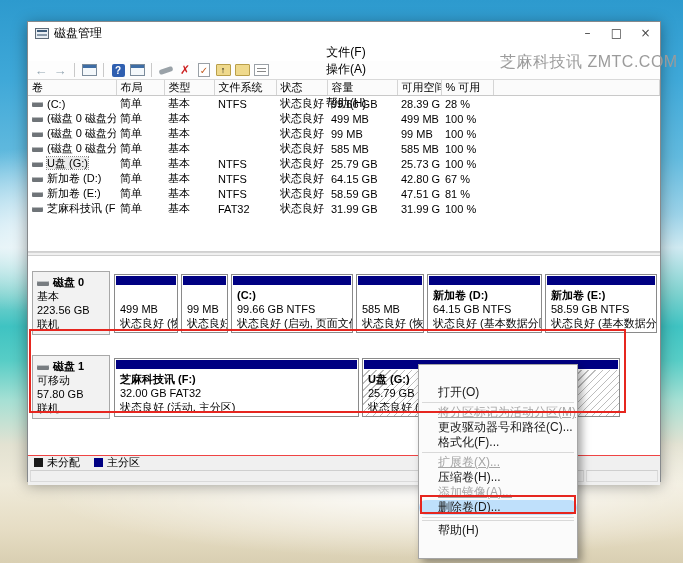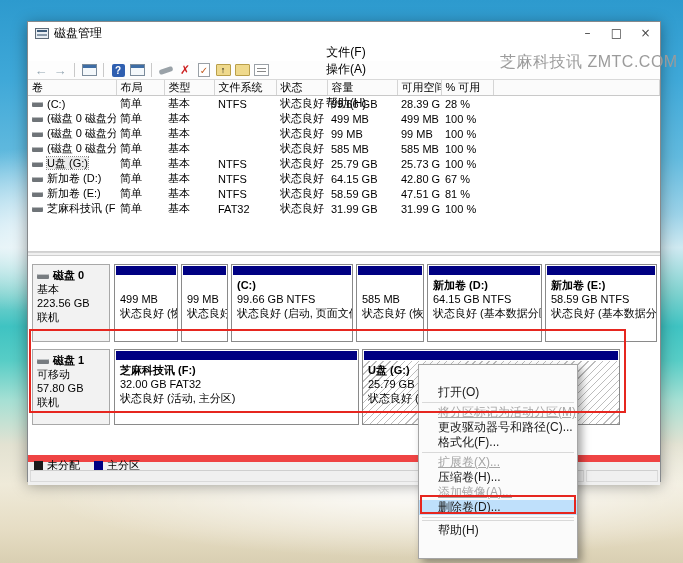--- a/index.html
+++ b/index.html
@@ -64,53 +64,53 @@
   .vt th:nth-child(6),.vt td:nth-child(6){width:70px}
   .vt th:nth-child(7),.vt td:nth-child(7){width:44px}
   .vt th:nth-child(8),.vt td:nth-child(8){width:52px}
   .vicon { display:inline-block; width:11px; height:5px; background:#6f7478; border-radius:1px;
     margin-right:4px; vertical-align:middle; box-shadow:inset 0 1px 0 #b9bcbe; }
   .vname.selected { background:#ececec; outline:1px dotted #8a8a8a; }
   .splitter { height:4px; background:#f0f0f0; border-top:1px solid #d5d5d5; border-bottom:1px solid #cfcfcf; }
 
   
   .graph { height:199px; background:#fff; padding-top:8px; }
-  .disk-row { display:flex; margin:0 4px 7px 4px; }
+  .disk-row { display:flex; margin:0 4px 7px 4px;align-items:center; }
   .disk-row.d0 { height:78px; }
   .disk-row.d1 { height:76px; }
   .disk-label { width:78px; flex:0 0 78px; background:#f2f2f2; border:1px solid #a8a8a8;
     padding:3px 4px; font-size:11px; line-height:14px; margin-right:4px; }
   .disk-label b { font-size:11px; }
   .dicon { display:inline-block; width:12px; height:5px; background:#777c80; border-radius:1px;
     margin-right:4px; vertical-align:middle; box-shadow:inset 0 1px 0 #c0c3c5; }
   .partitions { display:flex; flex:1; gap:3px; }
   .part { border:1px solid #8a8a8a; background:#fff; display:flex; flex-direction:column; }
   .part-strip { height:9px; background:var(--navy,#000082); margin:1px; flex:0 0 9px; }
   .part-body { flex:1; padding:2px 5px; font-size:11px; line-height:14px; overflow:hidden; white-space:nowrap; }
   .part-body.noTitle { padding-top:16px; }
   .part-body.hatched { background:repeating-linear-gradient(135deg,#fff 0 4px,#bdbdbd 4px 5px); }
   .part-title { font-weight:bold; }
 
   
-  .legend { height:13px; background:#f0f0f0; border-top:7px solid #ef4444;
+  .legend { height:13px; background:#f0f0f0; border-top:1px solid #ef4444;
     display:flex; align-items:center; gap:14px; padding-left:6px; font-size:11px; }
   .legend-item { display:flex; align-items:center; gap:4px; }
   .legend-swatch { width:9px; height:9px; display:inline-block; }
   .statusbar { height:17px; background:#f0f0f0; display:flex; gap:2px; padding:2px 2px 3px 2px; }
   .status-seg { border:1px solid #dadada; border-top-color:#cfcfcf; background:#f0f0f0; height:100%; }
   .status-seg.wide { flex:1; }
   .status-seg.narrow { width:72px; }
 
   
   .ctx { position:absolute; left:418px; top:364px; width:160px; background:#fbfbfb;
     border:1px solid #a5a5a5; box-shadow:4px 4px 8px rgba(0,0,0,.35); z-index:50;
     padding:20px 0; font-size:12px; }
   .ctx-item { height:15px; line-height:15px; padding-left:19px; color:#1a1a1a; white-space:nowrap; overflow:hidden; }
   .ctx-item.disabled { color:#a5a5a5;text-decoration:underline; }
-  .ctx-item.hl { background:var(--hl,#bfe0fb); }
+  .ctx-item.hl { background:var(--hl,#bfe0fb);border-radius:7px; }
   .ctx-sep { height:1px; background:#d9d9d9; margin:2px 3px; }
 
   
   .anno { position:absolute; border:2px solid var(--red,#e6261f); z-index:100; pointer-events:none; }
   .anno-disk1 { left:29px; top:329px; width:597px; height:84px; }
   .anno-menu { left:420px; top:495px; width:156px; height:19px; }
 </style>
 </head>
 <body>
 

